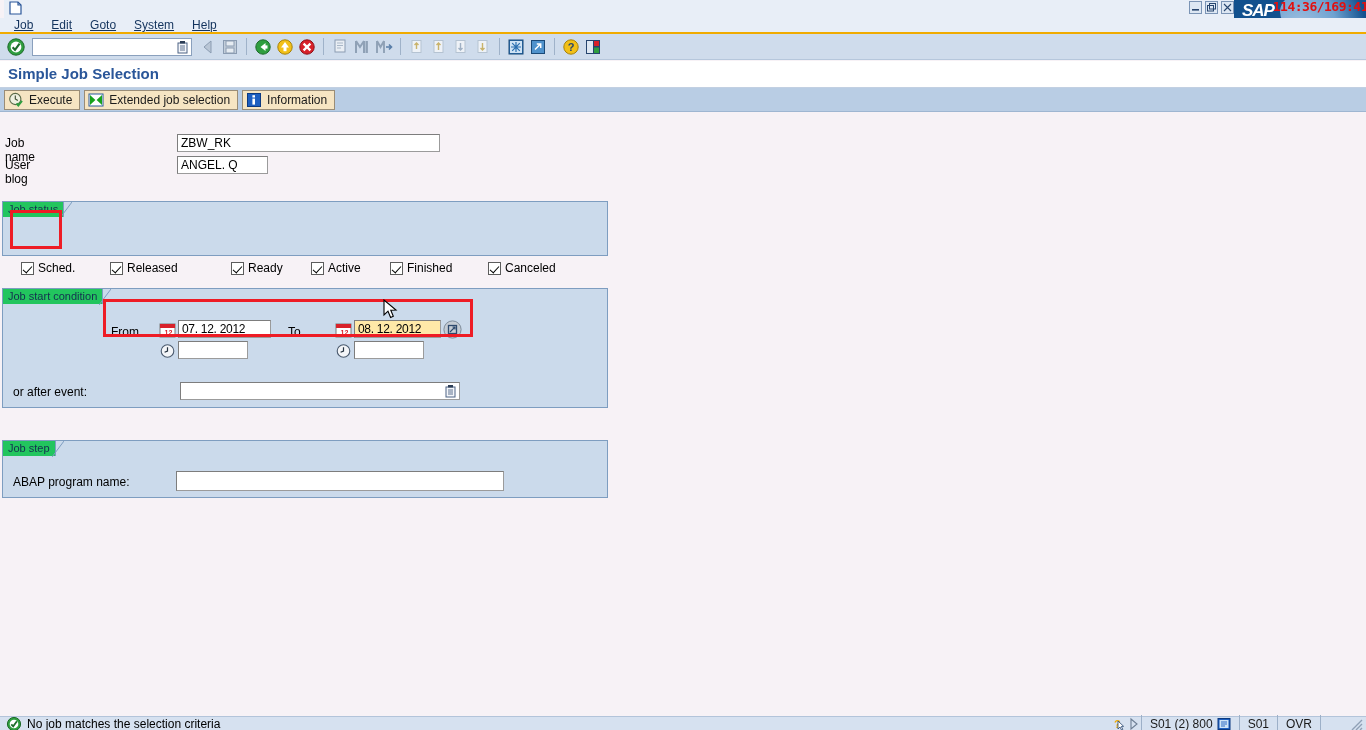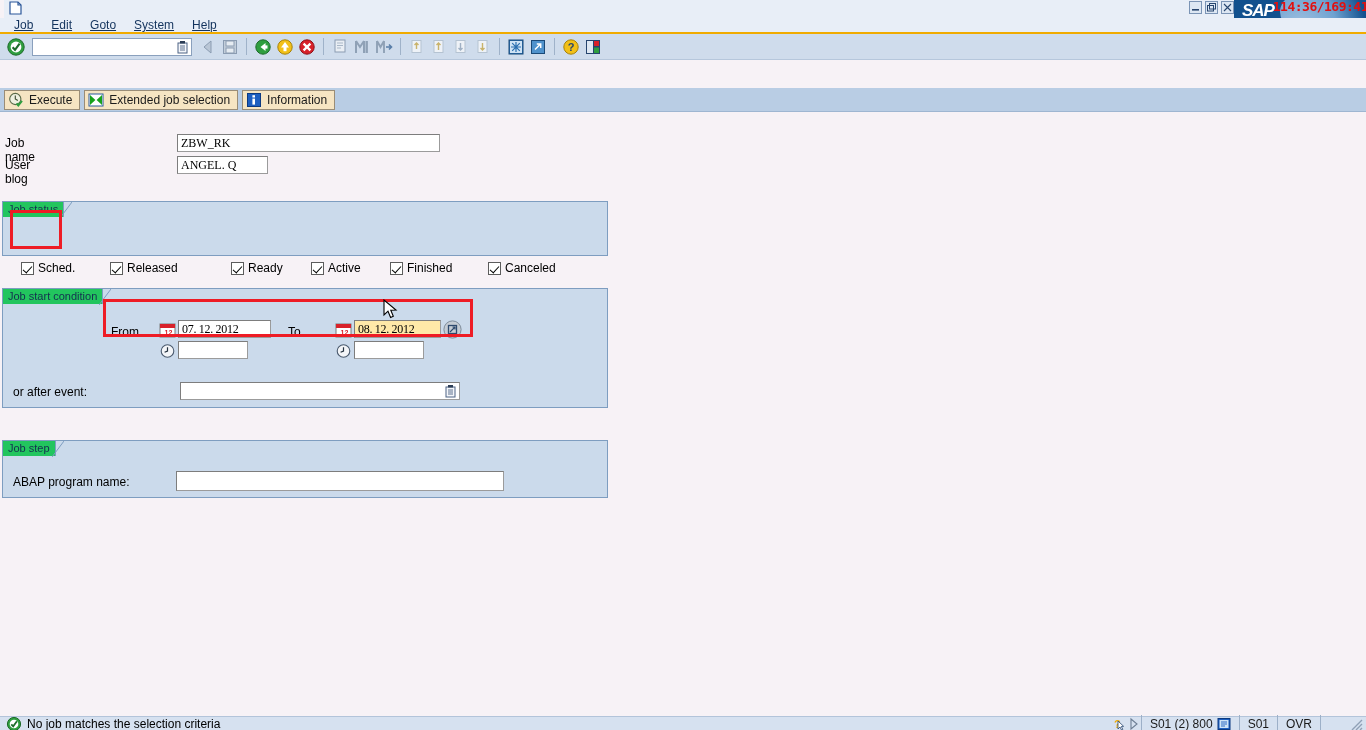--- a/index.html
+++ b/index.html
@@ -142,21 +142,21 @@
   
   .content {
     position: absolute; top: 113px; left: 0; width: 1366px; height: 595px;
     background: #f7f2f6;
   }
   .lbl { font-size: 12px; color: #000; }
   .field {
     background: #ffffff;
     border: 1px solid #9b9b9b;
     border-top-color: #7d7d7d; border-left-color: #7d7d7d;
-    font-family: Liberation Serif, serif;
+    font-family: Liberation Sans, sans-serif;
     font-size: 12px; color: #000;
     padding: 1px 3px;
     height: 18px;
     line-height: 15px;
   }
   .field.yellow { background: #ffe9a8; }
 
   .row-jobname { position: absolute; left: 0; top: 21px; }
   .row-username { position: absolute; left: 0; top: 43px; }
 
@@ -411,20 +411,23 @@
     <div class="tb-icon">
       <svg width="18" height="18" viewBox="0 0 18 18">
         <rect x="2" y="2" width="14" height="14" fill="#27456e"></rect>
         <rect x="3" y="3" width="6" height="12" fill="#dfe8f2"></rect>
         <rect x="10" y="3" width="5" height="5" fill="#d8212a"></rect>
         <rect x="10" y="9.5" width="5" height="5.5" fill="#2f9e3f"></rect>
       </svg>
     </div>
   </div>
 
+  <div class="screen-title">
+    <span>Simple Job Selection</span>
+  </div>
 
   <div class="apptoolbar">
     <div class="app-btn">
       <span class="bi">
         <svg width="16" height="16" viewBox="0 0 16 16">
           <circle cx="7.3" cy="7" r="5.6" fill="#eef0e0" stroke="#5a6a48" stroke-width="1.1"></circle>
           <path d="M7.3 3.6 V7 L9.8 8.4" stroke="#3d4a30" stroke-width="1.1" fill="none"></path>
           <path d="M8.5 11.5 L10.3 13.4 L14 8.8" stroke="#2f9e3f" stroke-width="2" fill="none"></path>
         </svg>
       </span>

